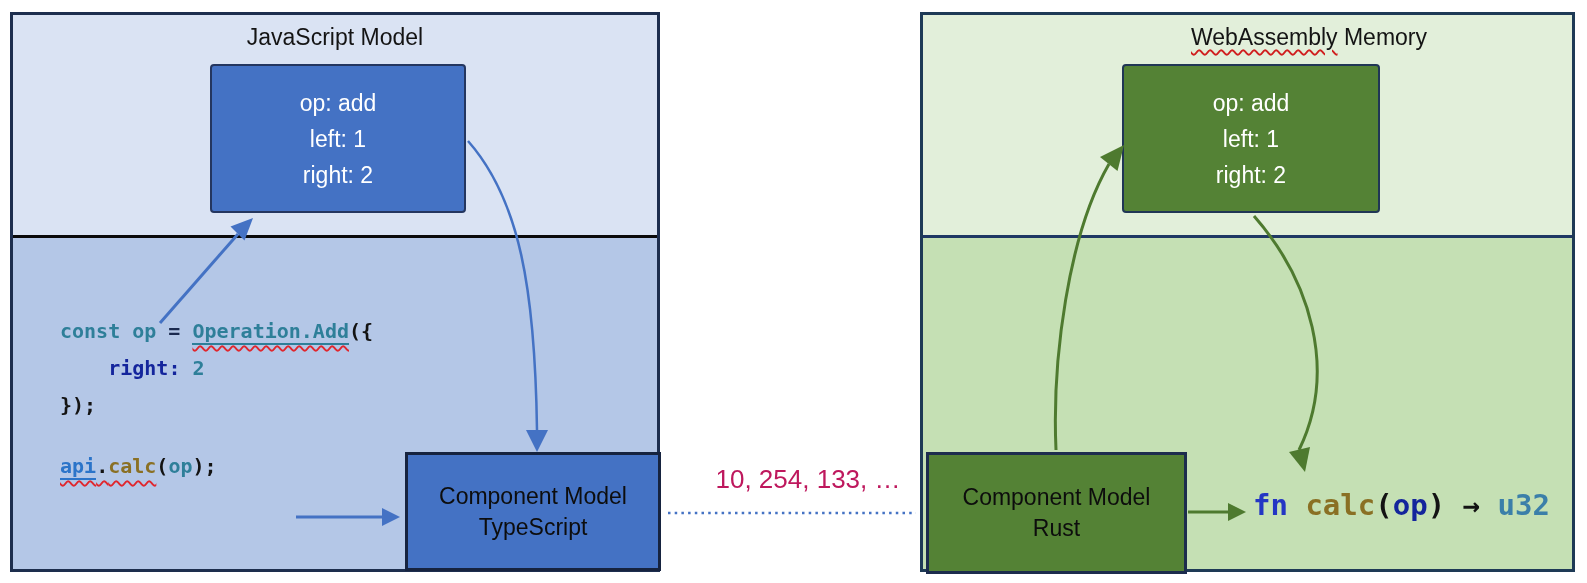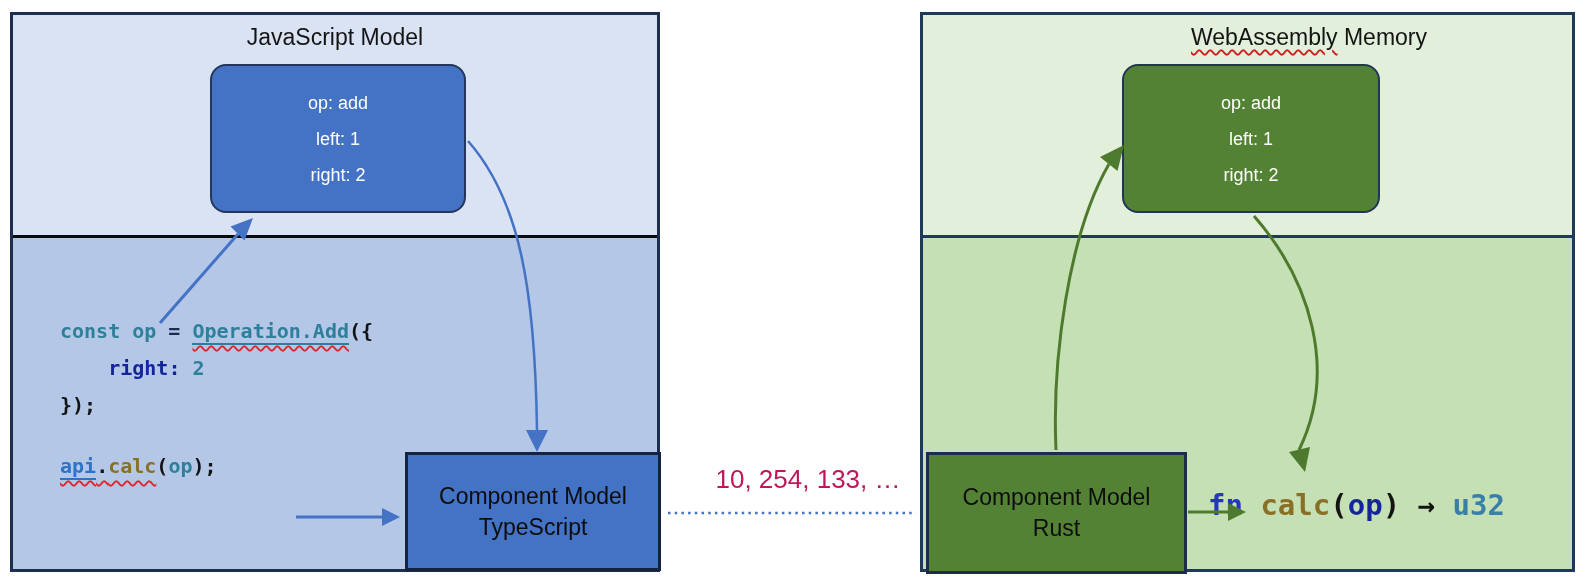--- a/index.html
+++ b/index.html
@@ -12,23 +12,23 @@
   .region{box-sizing:border-box;width:100%;}
   .region-js-top{height:223px;background:#dae3f3;border-bottom:3px solid #0a0a0a;}
   .region-js-bottom{flex:1;background:#b4c7e7;}
   .region-wasm-top{height:223px;background:#e2efda;border-bottom:3px solid #1f3864;}
   .region-wasm-bottom{flex:1;background:#c5e0b4;}
 
   .panel-title{position:absolute;top:24px;width:100%;text-align:center;font-size:23px;color:#141414;}
   .sq-title{text-decoration:underline wavy #d01e1e;text-decoration-thickness:1.5px;text-underline-offset:4px;}
 
   
-  .membox{position:absolute;box-sizing:border-box;border-radius:16px;color:#ffffff;
+  .membox{position:absolute;box-sizing:border-box;border-radius:4px;color:#ffffff;
           display:flex;flex-direction:column;justify-content:center;align-items:center;
-          font-size:18px;line-height:36px;text-align:center;}
+          font-size:23px;line-height:36px;text-align:center;}
   .membox-js{left:210px;top:64px;width:256px;height:149px;background:#4472c4;border:2.5px solid #24365f;}
   .membox-wasm{left:1122px;top:64px;width:258px;height:149px;background:#548235;border:2.5px solid #203655;}
 
   
   .compbox{position:absolute;box-sizing:border-box;display:flex;flex-direction:column;justify-content:center;
            align-items:center;font-size:23px;line-height:31px;color:#0d0d0d;text-align:center;}
   .compbox-ts{left:405px;top:452px;width:256px;height:119px;background:#4472c4;border:3px solid #16233f;}
   .compbox-rust{left:926px;top:452px;width:261px;height:122px;background:#548235;border:3px solid #1c2c4d;}
 
   
@@ -39,21 +39,21 @@
   .tk-teal{color:#2e7f99;}
   .tk-eq{color:#1b2a4f;}
   .tk-punct{color:#131313;}
   .tk-navy{color:#14259c;}
   .tk-green{color:#259b48;}
   .tk-gold{color:#8a7024;}
   .tk-api{color:#2b74c9;border-bottom:2px solid #2b74c9;}
   .tk-link-teal{border-bottom:2px solid #2e7f99;}
   .sq{text-decoration:underline wavy #e0262d;text-decoration-thickness:1.5px;text-underline-offset:7px;}
 
-  .code-rust{position:absolute;left:1208px;top:488px;font-family:"DejaVu Sans Mono",monospace;
+  .code-rust{position:absolute;left:1253px;top:488px;font-family:"DejaVu Sans Mono",monospace;
              font-size:29px;font-weight:700;white-space:pre;color:#1d1d1d;}
   .tk-kwblue{color:#2436c4;}
   .tk-steel{color:#3b7fa9;}
 
   
   .bytes-label{position:absolute;left:680px;top:464px;width:256px;text-align:center;
                font-size:26px;color:#be185d;}
 
   .overlay{position:absolute;left:0;top:0;z-index:5;pointer-events:none;}
 </style>

